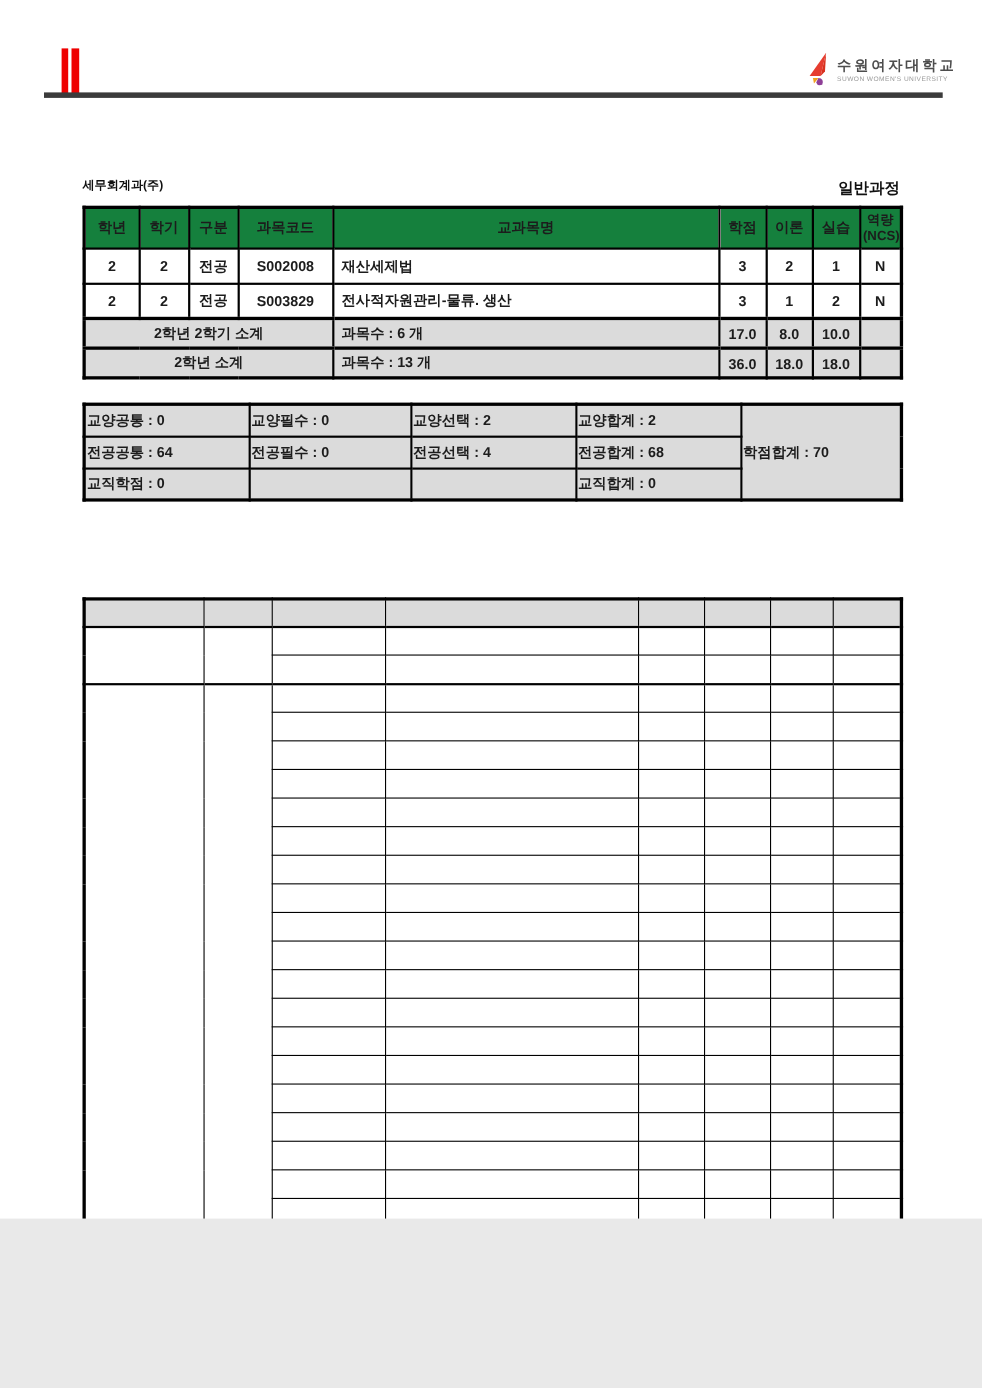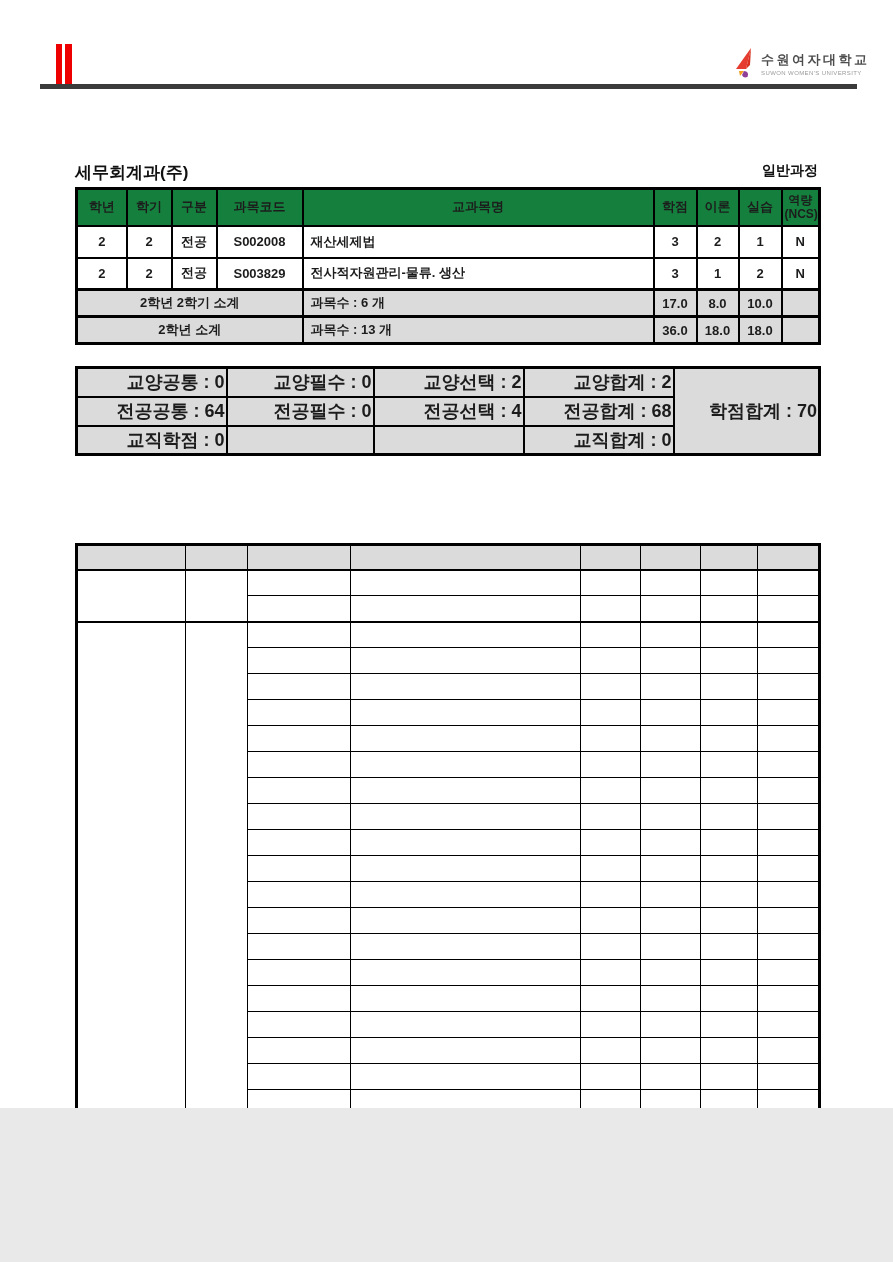--- a/index.html
+++ b/index.html
@@ -11,43 +11,43 @@
   .red-bar{position:absolute;background:#ee0000;}
   .red-bar.b1{left:56px;top:44px;width:6px;height:41px;}
   .red-bar.b2{left:65px;top:44px;width:7px;height:41px;}
   .head-rule{position:absolute;left:40px;top:84px;width:817px;height:5px;background:#3b3b3b;}
   .logo{position:absolute;left:733px;top:48px;display:flex;align-items:flex-start;}
   .logo svg{display:block;margin-right:5px;}
   .logo-text{display:flex;flex-direction:column;padding-top:4px;}
   .logo-kr{font-size:13px;font-weight:bold;letter-spacing:2.5px;color:#4d4d4d;line-height:15px;}
   .logo-en{font-size:6px;letter-spacing:0.4px;color:#9a9a9a;line-height:8px;margin-top:2px;}
   
-  .dept-title{position:absolute;left:75px;top:161px;font-size:17px;font-weight:bold;color:#111;}
+  .dept-title{position:absolute;left:75px;top:161px;font-size:11px;font-weight:bold;color:#111;}
   .course-type{position:absolute;right:75px;top:162px;font-size:14px;font-weight:bold;color:#111;}
   
   table{border-collapse:collapse;table-layout:fixed;}
   td,th{overflow:hidden;}
   
   .course{position:absolute;left:75px;top:187px;width:743px;border:3px solid #000;}
   .course th,.course td{
     border:2px solid #000;font-size:13px;font-weight:bold;text-align:center;
     vertical-align:middle;padding:0 2px;color:#1c1c1c;
   }
   .course tr.head{height:37px;}
   .course tr.head th{background:#15803d;}
   .course .pre{white-space:pre-line;font-size:12px;line-height:14px;}
   .course tr.row{height:32px;background:#fff;}
   .course td.name{text-align:left;padding-left:7px;}
   .course tr.sub{height:27px;padding-left:12px;}
   .course tr.sub td{background:#dbdbdb;border-top:3px solid #000;}
   
   .summary{position:absolute;left:75px;top:366px;width:743px;border:3px solid #000;}
   .summary td{
-    border:2px solid #000;background:#dbdbdb;font-size:18px;font-weight:bold;
-    text-align:right;vertical-align:middle;color:#1c1c1c;margin-left:16px;
+    border:2px solid #000;background:#dbdbdb;font-size:13px;font-weight:bold;
+    text-align:left;vertical-align:middle;color:#1c1c1c;margin-left:16px;
   }
   .summary tr{height:29px;}
   
   .grid{position:absolute;left:75px;top:543px;width:743px;border:3px solid #000;}
   .grid th,.grid td{border:1px solid #000;padding:0;}
   .grid tr.ghead{height:25px;}
   .grid tr.ghead th{background:#dbdbdb;border-bottom:2px solid #000;}
   .grid tr{height:26px;}
   .grid tr.g2start td{border-top:2px solid #000;}
 </style>

